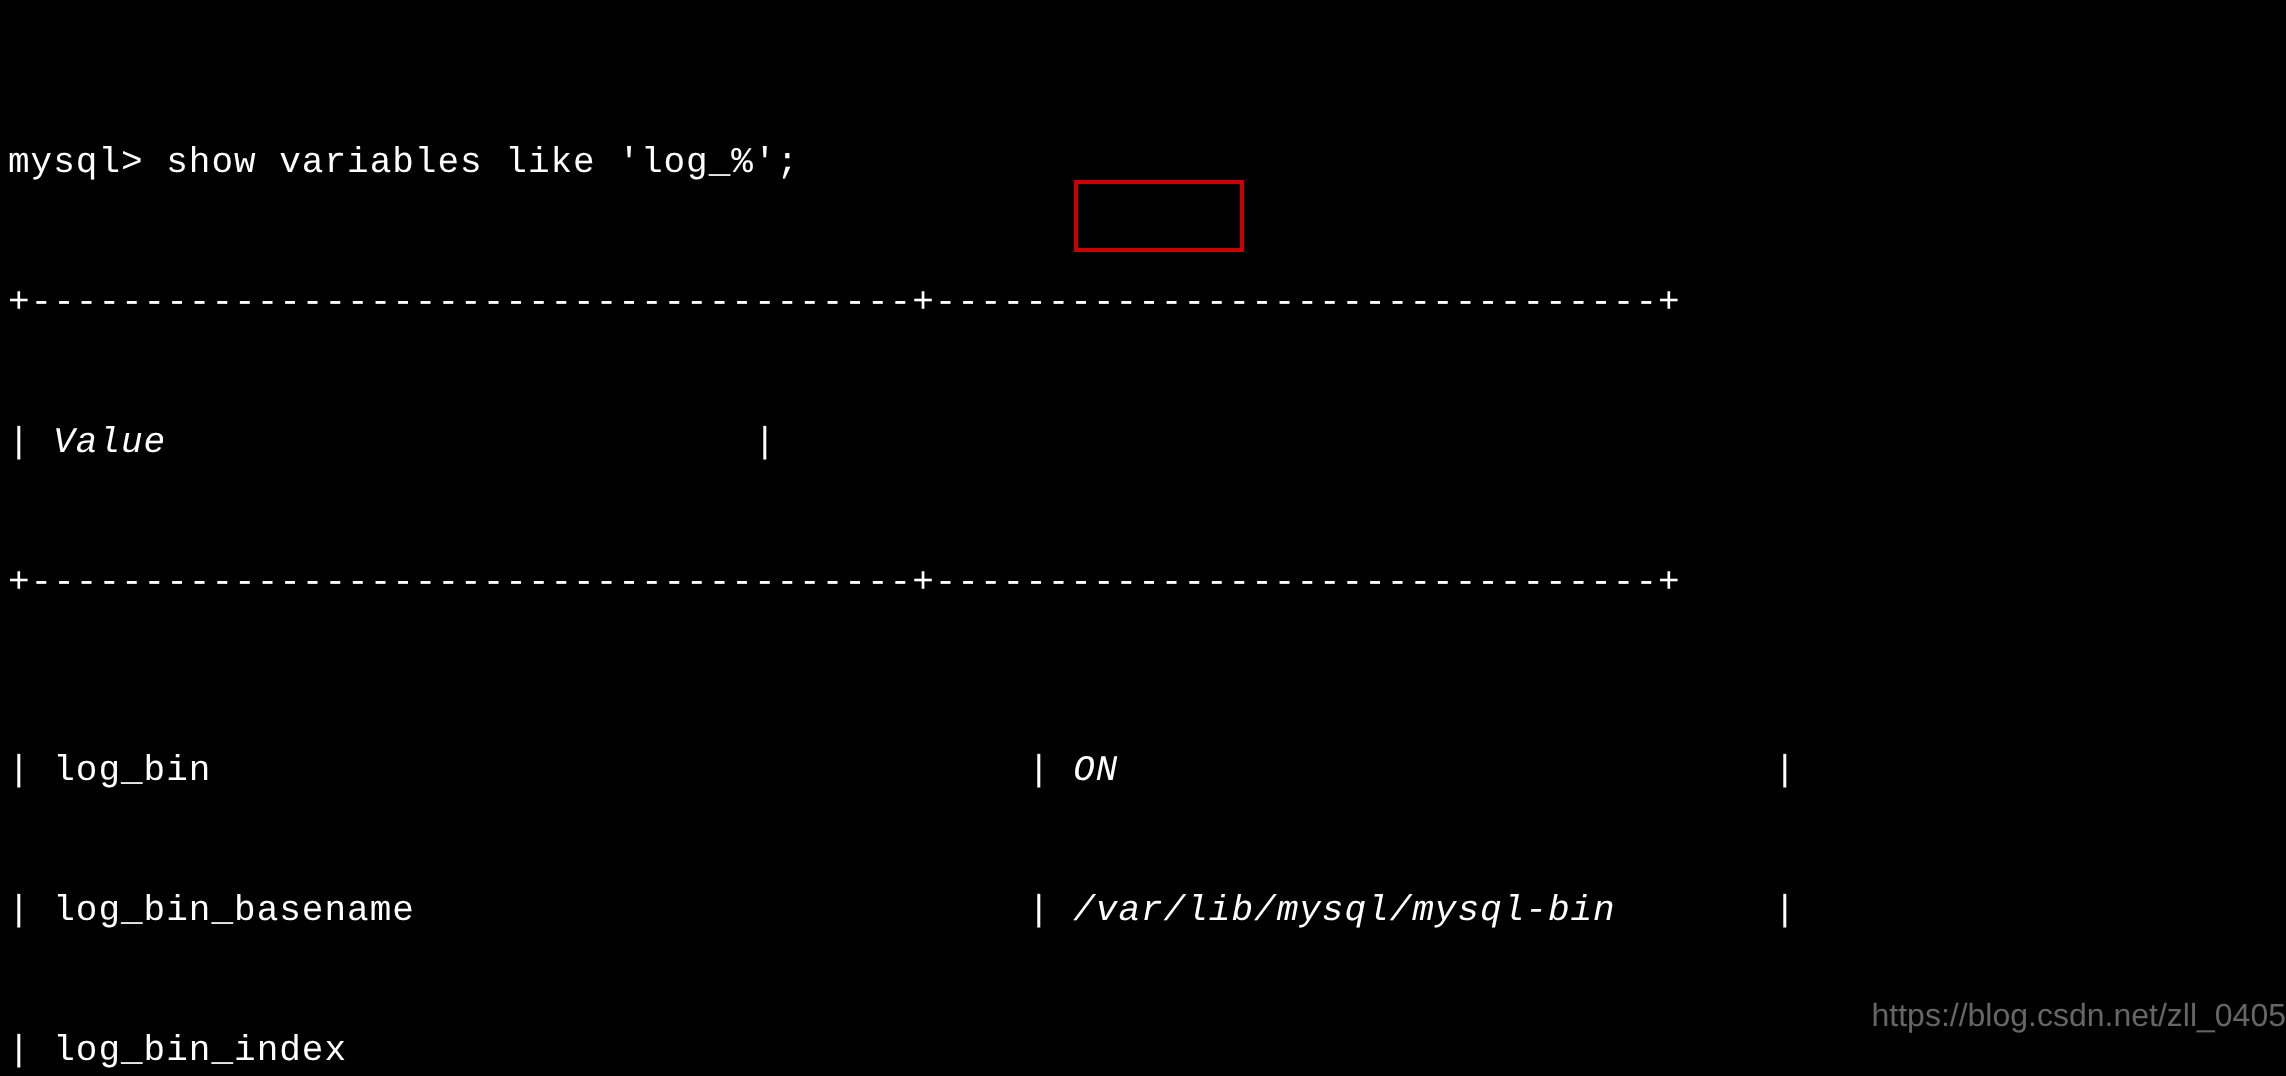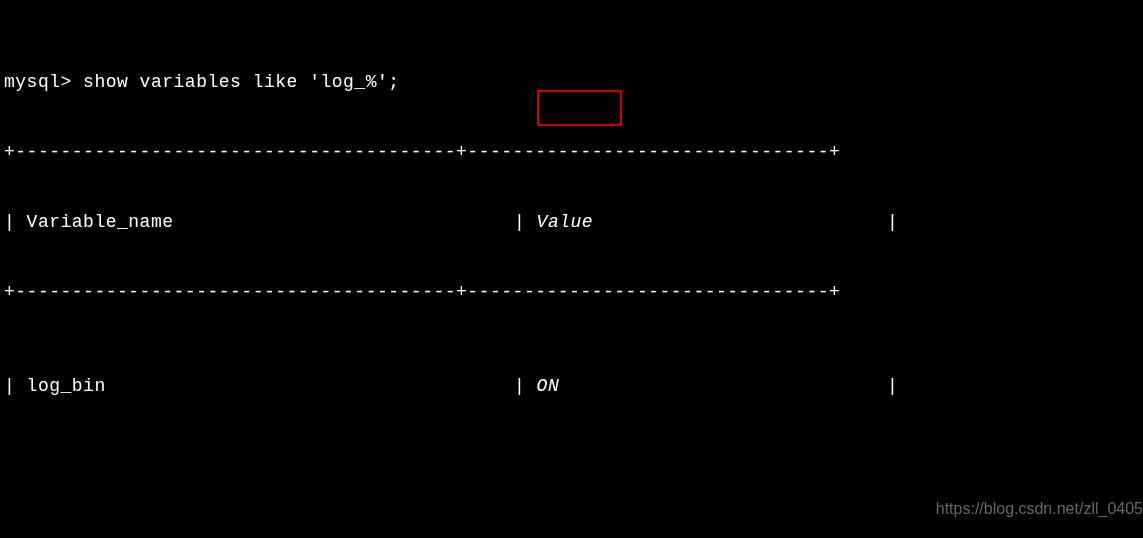--- a/index.html
+++ b/index.html
@@ -62,26 +62,27 @@
       letter-spacing: 0;
     }
   </style>
 </head>
 <body>
 
 <div class="terminal">
   <div class="prompt-line">mysql&gt; show variables like 'log_%';</div>
   <div class="dash-line">+---------------------------------------+--------------------------------+</div>
   <div class="header-row">
-    <span class="col-left">| Variable_name                          </span><span class="col-right">| Value                          |</span>
+    <span class="col-right">| Value                          |</span>
   </div>
   <div class="dash-line">+---------------------------------------+--------------------------------+</div>
 
   <div class="data-row"><span class="col-left">| log_bin                                </span><span class="col-right">| ON                             |</span></div>
-  <div class="data-row"></div>
+  <div class="data-row"><span class="col-left">| log_bin_basename                       </span><span class="col-right">| /var/lib/mysql/mysql-bin       |</span></div>
+  <div class="data-row"><span class="col-left">| log_bin_index                          </span></div>
   
   
   
   
   
   
   
   
   
   

